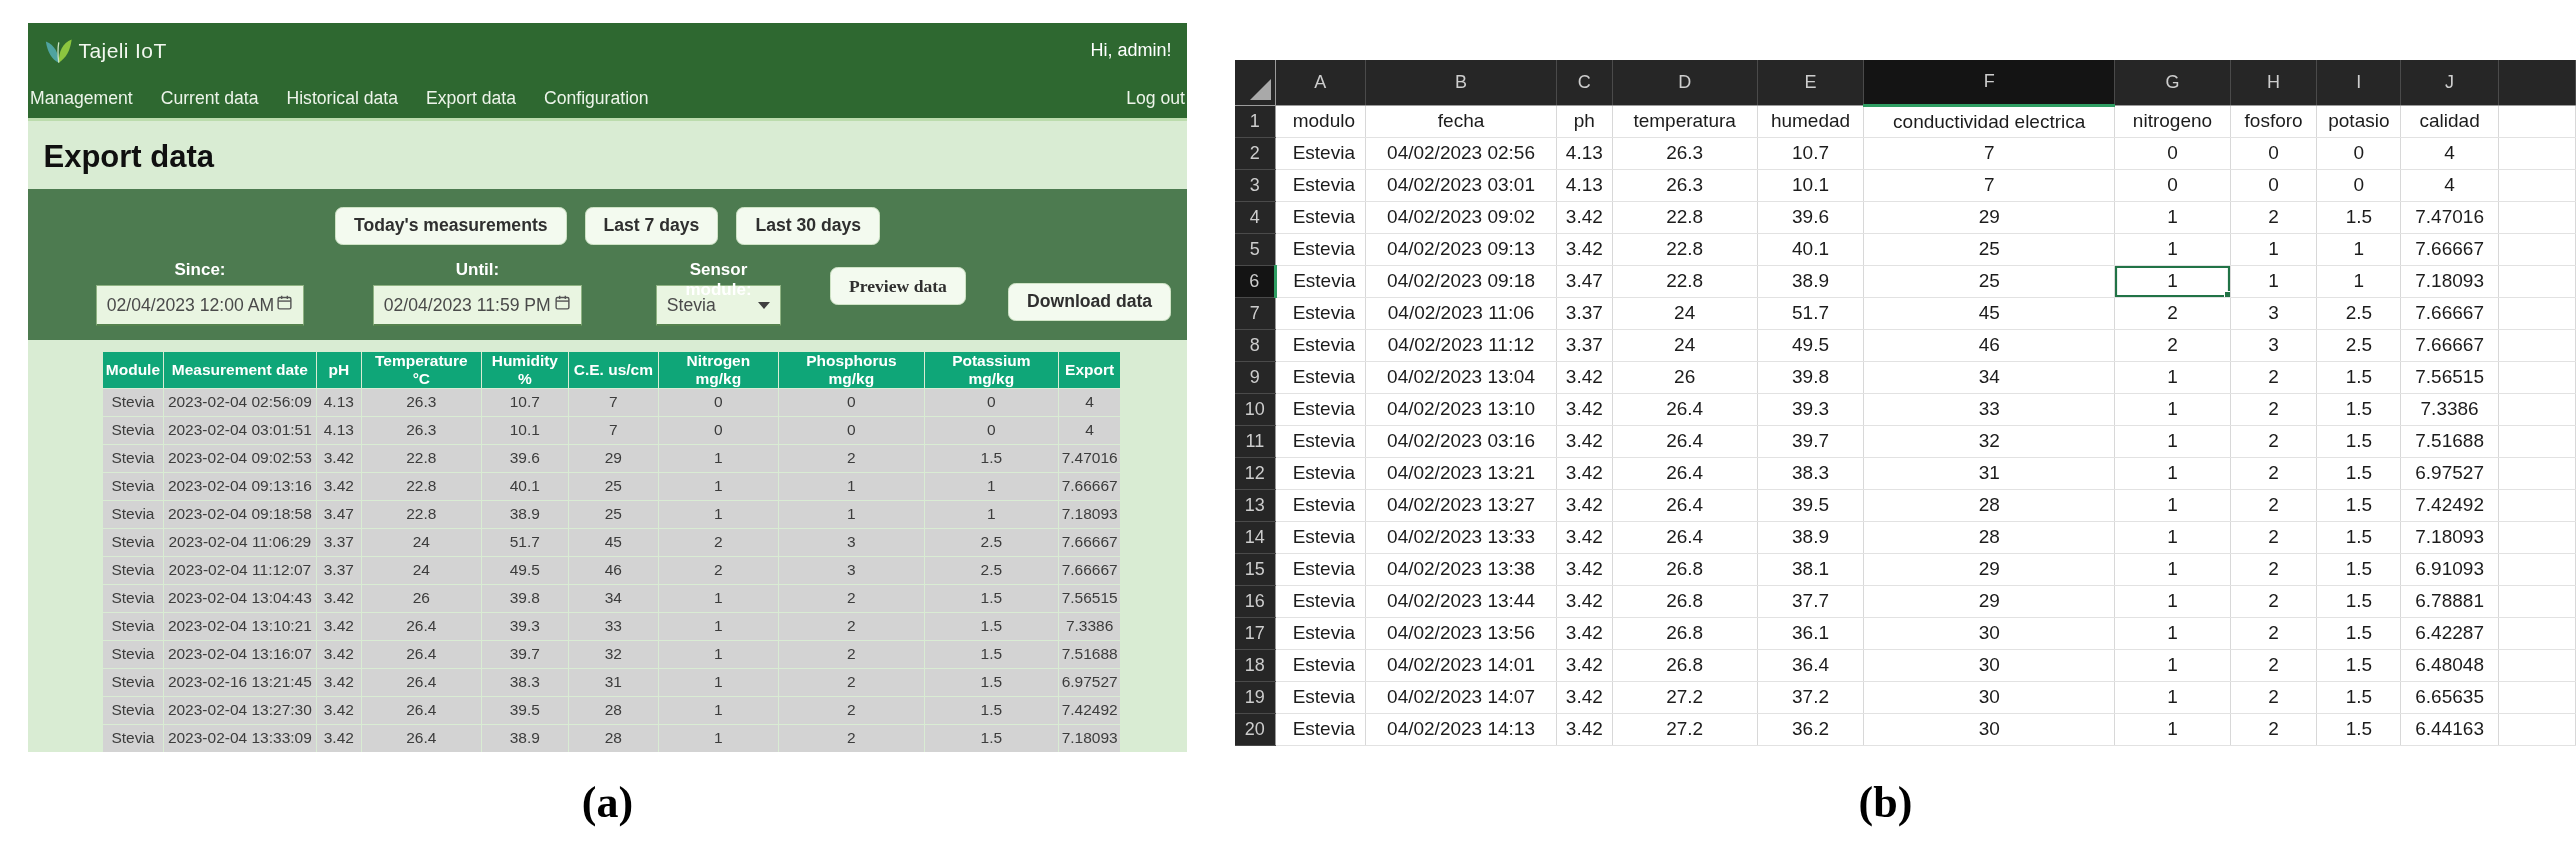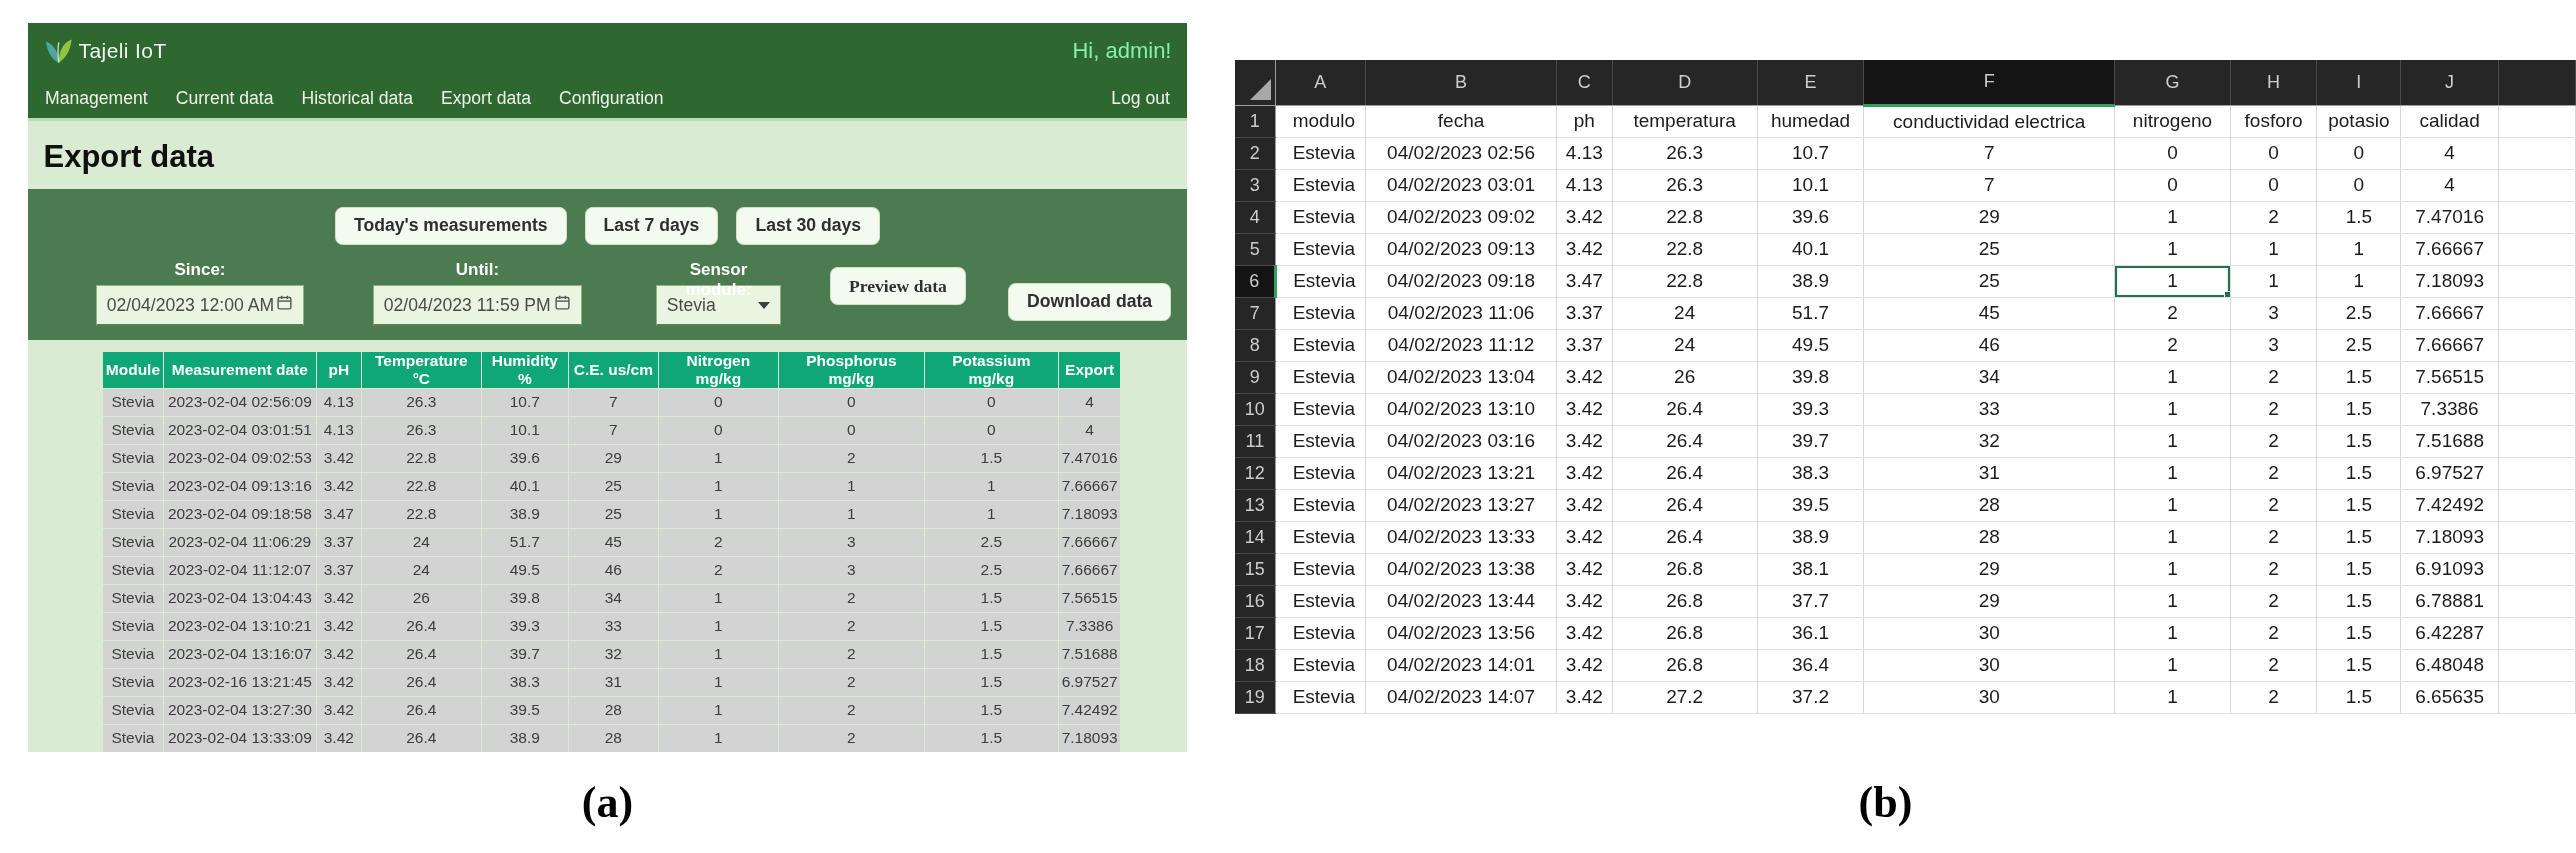--- a/index.html
+++ b/index.html
@@ -3,22 +3,22 @@
 <meta charset="utf-8">
 <style>
   * { margin:0; padding:0; box-sizing:border-box; }
   html,body { width:2576px; height:853px; background:#ffffff; font-family:"Liberation Sans", sans-serif; }
 
   
   #panel-a { position:absolute; left:28px; top:22.5px; width:1159px; height:729px; background:#D9ECD3; overflow:hidden; }
   .pa-header { height:56px; background:#2E6830; display:flex; align-items:center; justify-content:space-between; padding:0 15.5px; }
   .brand { display:flex; align-items:center; gap:5.6px; }
   .brand-text { color:#F2F7EF; font-size:21px; font-weight:400; letter-spacing:0.4px; }
-  .greeting { color:#86efac; font-size:22px; }
-  .pa-nav { height:42px; background:#2E6830; border-bottom:3.5px solid #BCDCAD; display:flex; align-items:center; justify-content:space-between; padding:0 17px; }
+  .greeting { color:#ffffff; font-size:18px; }
+  .pa-nav { height:42px; background:#2E6830; border-bottom:3.5px solid #BCDCAD; display:flex; align-items:center; justify-content:space-between; padding:0 2px; }
   .nav-items { display:flex; gap:28px; }
   .nav-items a { color:#EDF4EA; font-size:17.6px; text-decoration:none; cursor:pointer; }
   .logout { color:#EDF4EA; font-size:17.6px; cursor:pointer; }
 
   .pa-title { font-size:31px; font-weight:bold; color:#101010; margin:18px 0 0 15.5px; }
 
   .filter-panel { background:#4D7B50; margin-top:14px; padding:18px 0 9.8px 0; }
   .quick-row { display:flex; justify-content:center; gap:18px; }
   .btn { background:#F3FAEF; color:#2F2F2F; font-size:17.6px; font-weight:600; border:0.7px solid #CFE3C6; border-radius:7.7px; height:38px; padding:0 18px; display:flex; align-items:center; cursor:pointer; font-family:"Liberation Sans", sans-serif; }
   .fields-row { position:relative; height:70px; margin-top:15.5px; }
@@ -653,19 +653,33 @@
           <td>27.2</td>
           <td>37.2</td>
           <td>30</td>
           <td>1</td>
           <td>2</td>
           <td>1.5</td>
           <td>6.65635</td>
           <td></td>
         </tr>
 
+        <tr>
+          <th class="rownum">20</th>
+          <td class="col-a">Estevia</td>
+          <td>04/02/2023 14:13</td>
+          <td>3.42</td>
+          <td>27.2</td>
+          <td>36.2</td>
+          <td>30</td>
+          <td>1</td>
+          <td>2</td>
+          <td>1.5</td>
+          <td>6.44163</td>
+          <td></td>
+        </tr>
       </tbody>
   </table>
 </div>
 
 <div class="caption" id="cap-a">(a)</div>
 <div class="caption" id="cap-b">(b)</div>
 
 
 </body></html>

